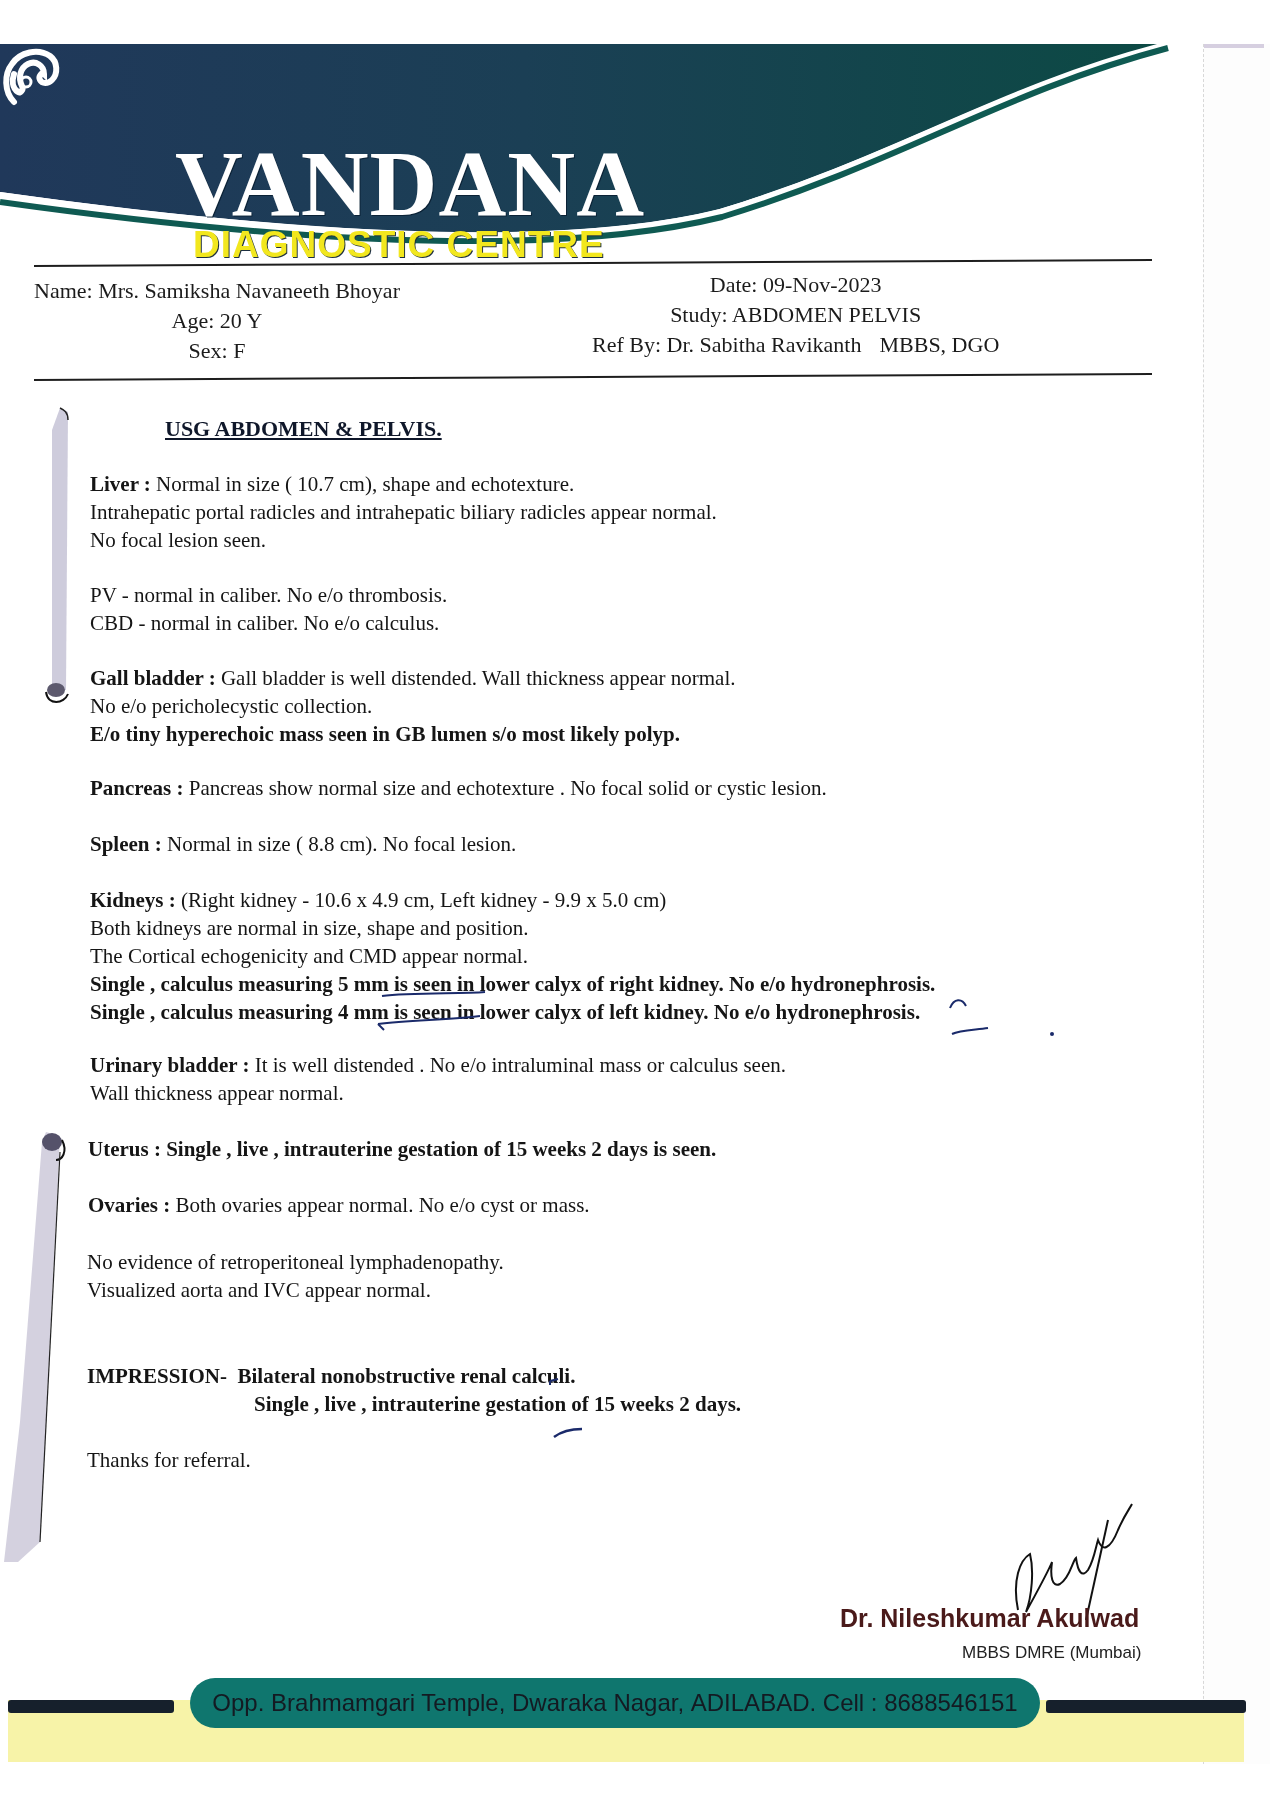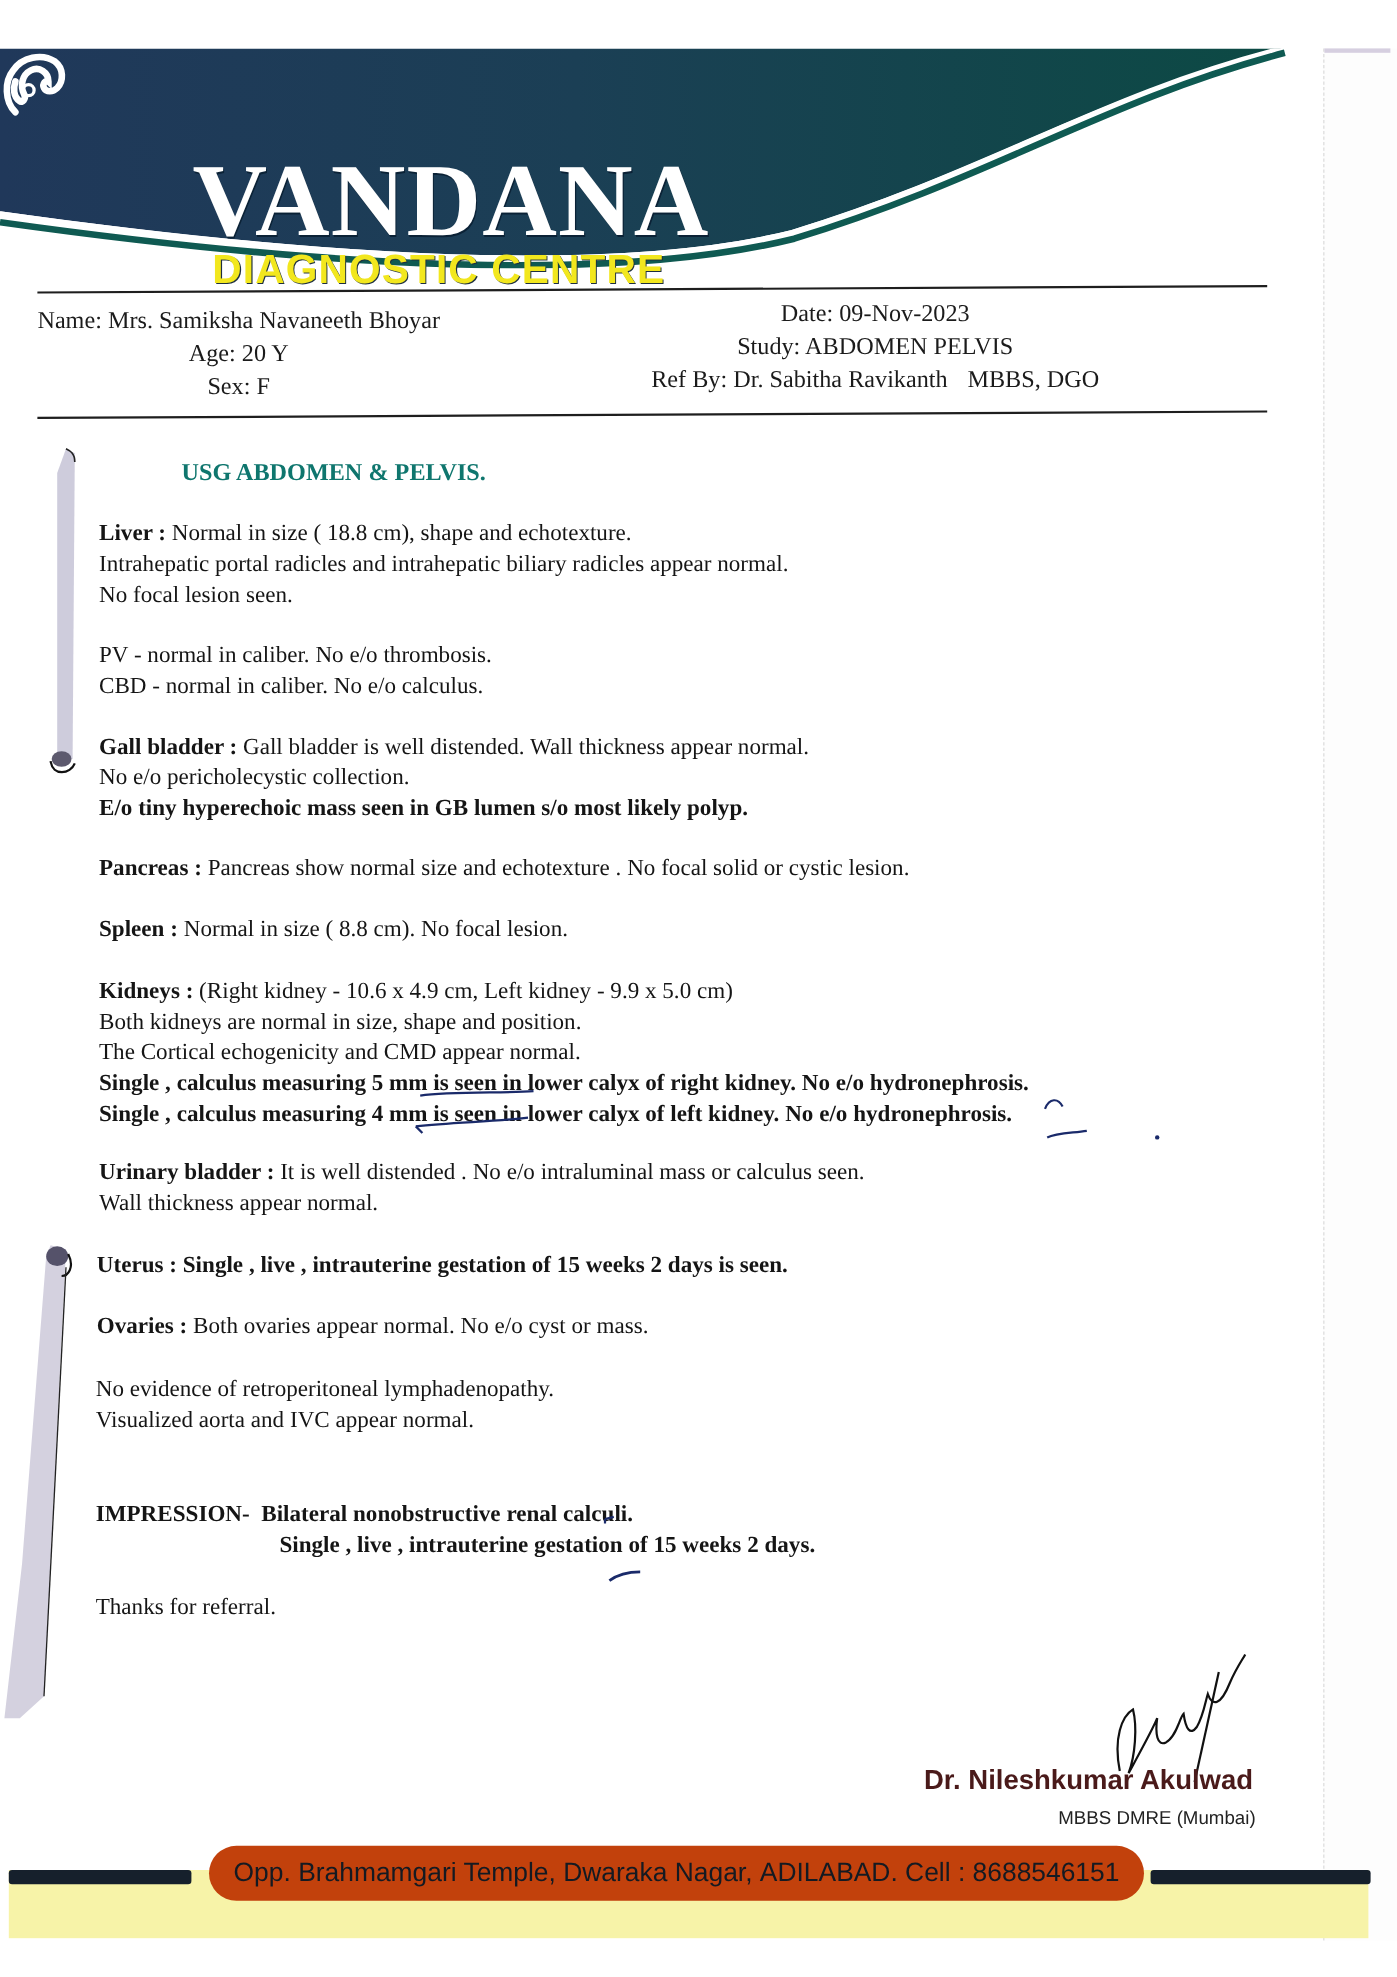--- a/index.html
+++ b/index.html
@@ -36,21 +36,21 @@
   
   .rule { position: absolute; height: 2px; background: #1e1e1e; }
   
   .info { position: absolute; font-size: 22px; line-height: 30px; color: #1b1b1b; }
   .info div { white-space: nowrap; text-align: center; }
   .info-left { left: 34px; top: 276px; }
   .info-right { left: 592px; top: 270px; }
   .refby-quals { margin-left: 18px; }
   .report-title {
     position: absolute; left: 165px; top: 416px; font-size: 22px; font-weight: bold;
-    color: #0f766e;
+    text-decoration: underline; color: #0f172a;
   }
   .section { position: absolute; left: 90px; font-size: 21px; line-height: 28px; white-space: nowrap; color: #151515; }
   .b { font-weight: bold; }
   .impression-label { font-weight: bold; }
   .impression-indent { padding-left: 167px; }
   
   .pen { position: absolute; pointer-events: none; }
   
   .sig-name {
     position: absolute; left: 840px; top: 1604px;
@@ -60,21 +60,21 @@
   .sig-quals {
     position: absolute; left: 962px; top: 1643px;
     font-family: "Liberation Sans", sans-serif; font-size: 17px; color: #222; white-space: nowrap;
   }
   
   .footer-band { position: absolute; left: 8px; top: 1700px; width: 1236px; height: 62px; background: #f7f3a8; }
   .footer-bar-left { position: absolute; left: 8px; top: 1700px; width: 166px; height: 13px; background: #16202c; border-radius: 3px; }
   .footer-bar-right { position: absolute; left: 1046px; top: 1700px; width: 200px; height: 13px; background: #16202c; border-radius: 3px; }
   .footer-pill {
     position: absolute; left: 190px; top: 1678px; width: 850px; height: 50px;
-    background: #c2410c; border-radius: 25px;
+    background: #0f766e; border-radius: 25px;
     display: flex; align-items: center; justify-content: center;
     font-family: "Liberation Sans", sans-serif; font-size: 24px; color: #141a22; white-space: nowrap;
   }
   .footer-pill .city { font-weight: normal; }
 </style>
 </head>
 <body>
 
 <div class="edge-right"></div>
 
@@ -124,21 +124,21 @@
 <svg class="pen" style="left:0px; top:1122px;" width="70" height="450">
   <path d="M46 10 L60 14 L40 420 L18 440 L4 440 L20 300 L42 20 Z" fill="#cfccdc" opacity="0.9"></path>
   <ellipse cx="52" cy="20" rx="10" ry="9" fill="#55526a"></ellipse>
   <path d="M62 18 C68 30 62 38 56 38" stroke="#111" stroke-width="2" fill="none"></path>
   <path d="M60 30 L40 420" stroke="#222" stroke-width="1.2" fill="none"></path>
 </svg>
 
 <div class="report-title">USG ABDOMEN &amp; PELVIS.</div>
 
 <div class="section" style="top:470px;">
-  <div><span class="b">Liver :</span><span> Normal in size ( 18.8 cm), shape and echotexture.</span></div>
+  <div><span class="b">Liver :</span><span> Normal in size ( 10.7 cm), shape and echotexture.</span></div>
   <div>Intrahepatic portal radicles and intrahepatic biliary radicles appear normal.</div>
   <div>No focal lesion seen.</div>
 </div>
 
 <div class="section" style="top:581px;">
   <div>PV - normal in caliber. No e/o thrombosis.</div>
   <div>CBD - normal in caliber. No e/o calculus.</div>
 </div>
 
 <div class="section" style="top:664px;">

